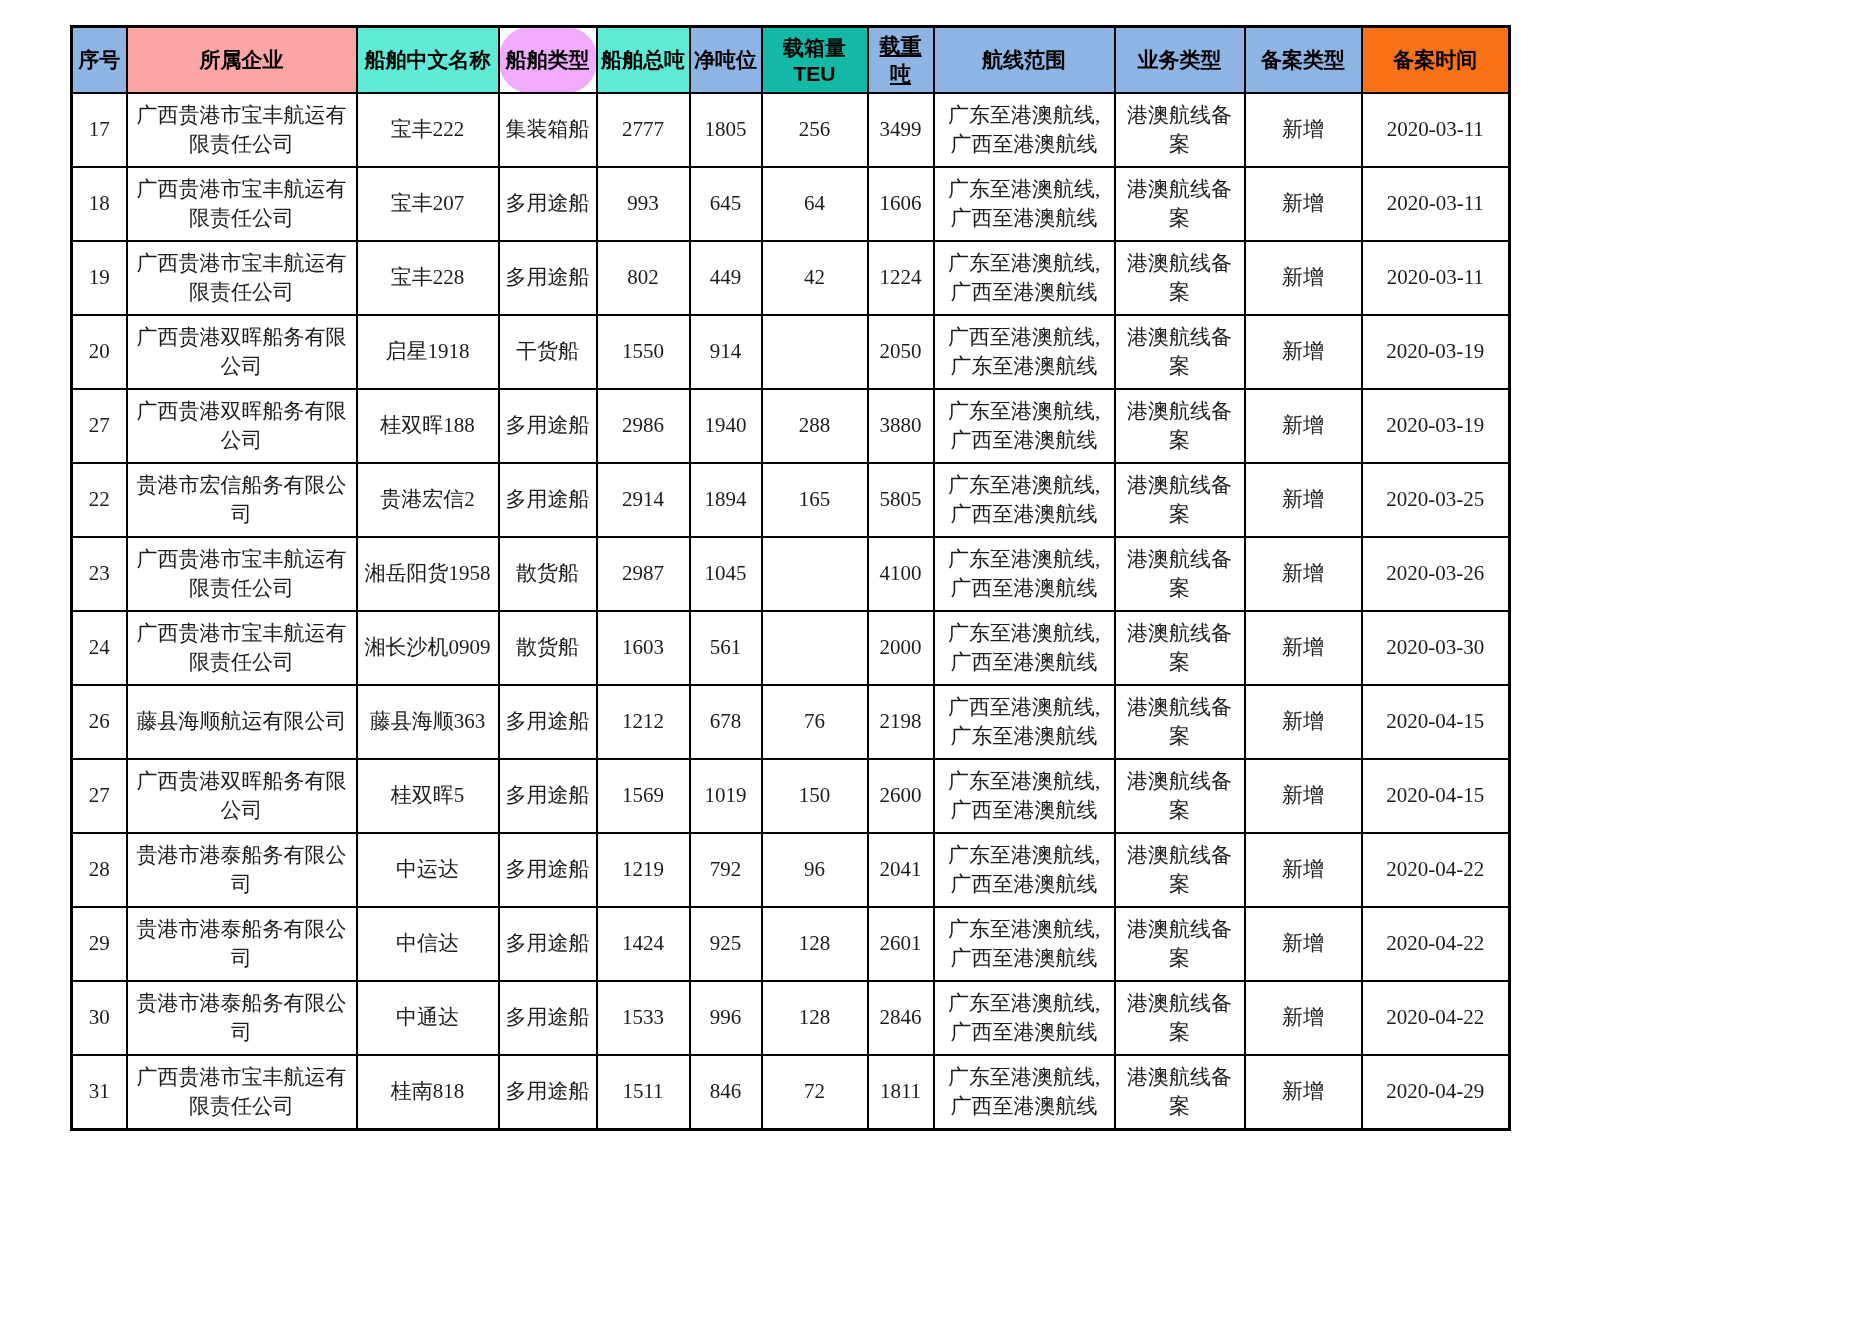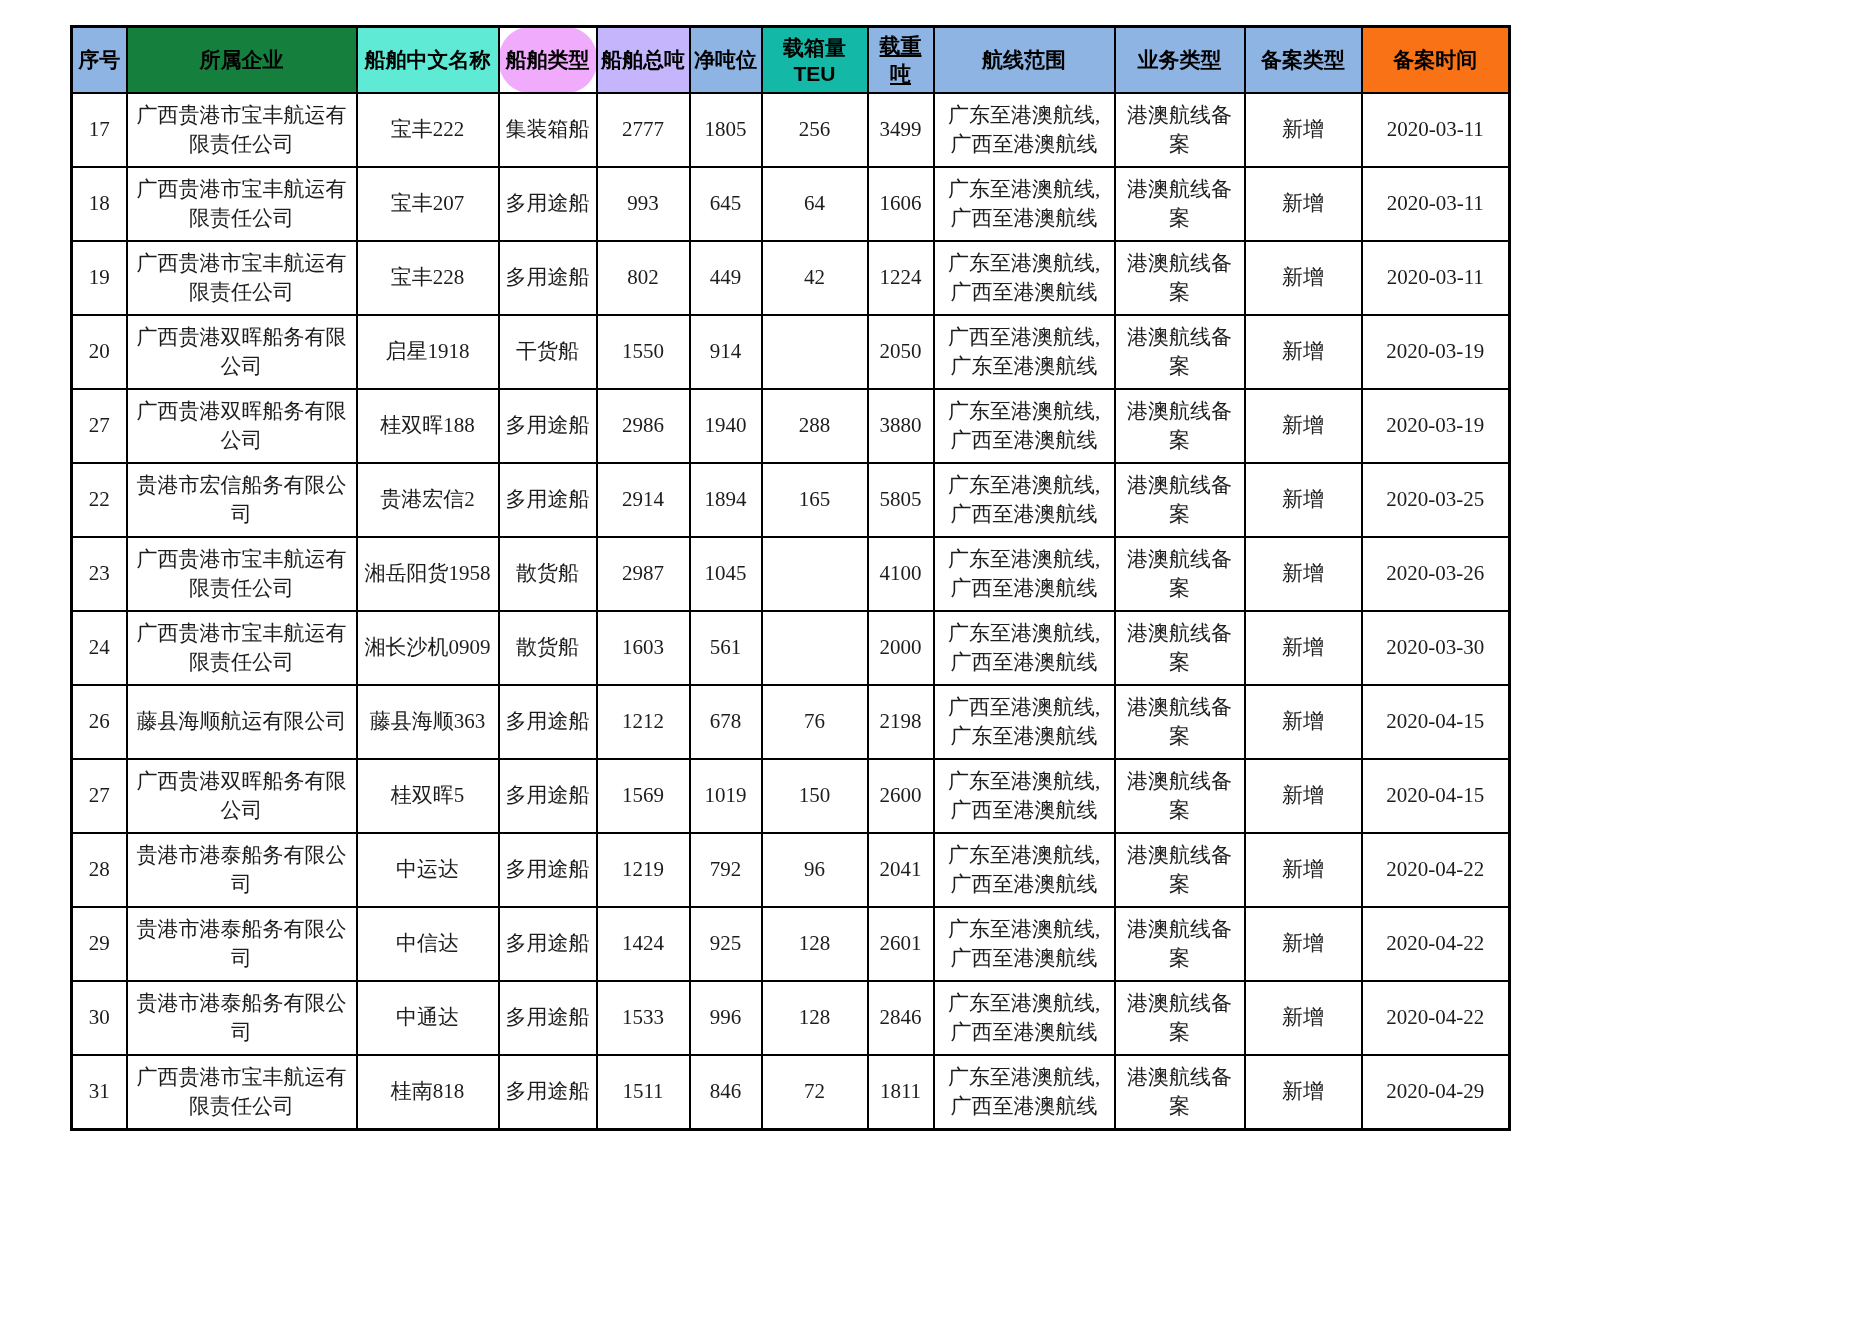--- a/index.html
+++ b/index.html
@@ -76,24 +76,24 @@
         <col class="c-teu">
         <col class="c-dwt">
       <col class="c-route">
         <col class="c-business">
         <col class="c-ftype">
         <col class="c-fdate">
     </colgroup>
     <thead>
       <tr>
         <th style="background: rgb(141, 180, 226);">序号</th>
-        <th style="background: #15803d;">所属企业</th>
+        <th style="background: #fca5a5;">所属企业</th>
         <th style="background: #5eead4;">船舶中文名称</th>
         <th style="background: #f0abfc; border-radius: 31px;">船舶类型</th>
-        <th style="background: #c4b5fd; font-family: Liberation Serif, serif;">船舶总吨</th>
+        <th style="background: #5eead4; font-family: Liberation Serif, serif;">船舶总吨</th>
         <th style="background: rgb(141, 180, 226);">净吨位</th>
         <th style="background: #14b8a6;">载箱量TEU</th>
         <th style="background: rgb(141, 180, 226); text-decoration: underline;">载重吨</th>
         <th style="background: rgb(141, 180, 226);">航线范围</th>
         <th style="background: rgb(141, 180, 226);">业务类型</th>
         <th style="background: rgb(141, 180, 226);">备案类型</th>
         <th style="background: #f97316;">备案时间</th>
       </tr>
     </thead>
     <tbody>

